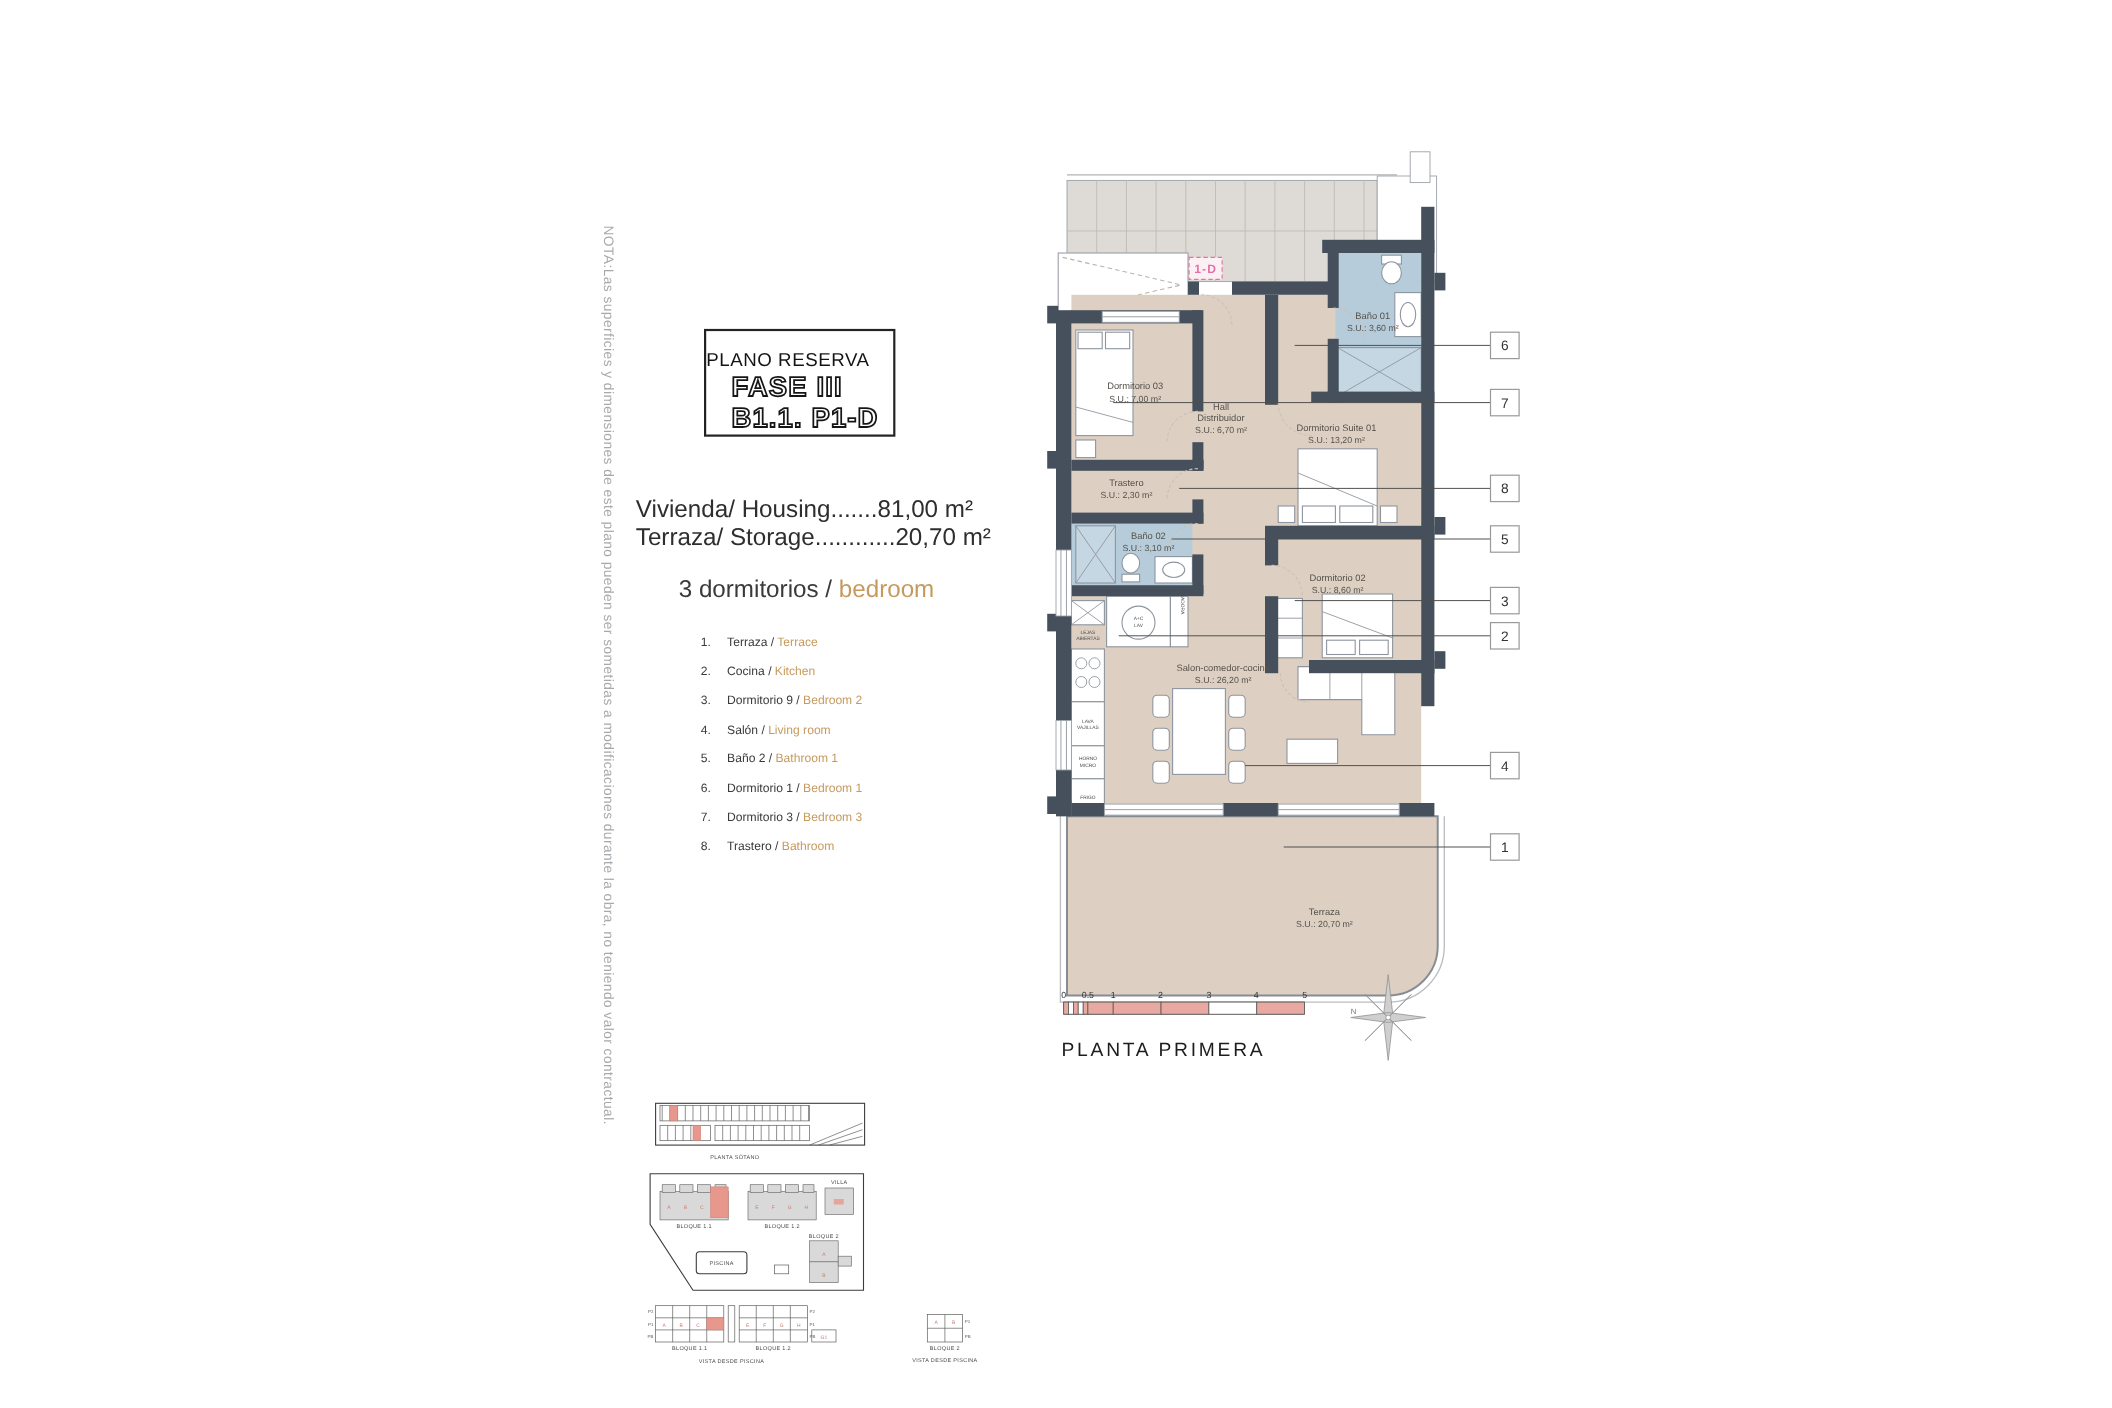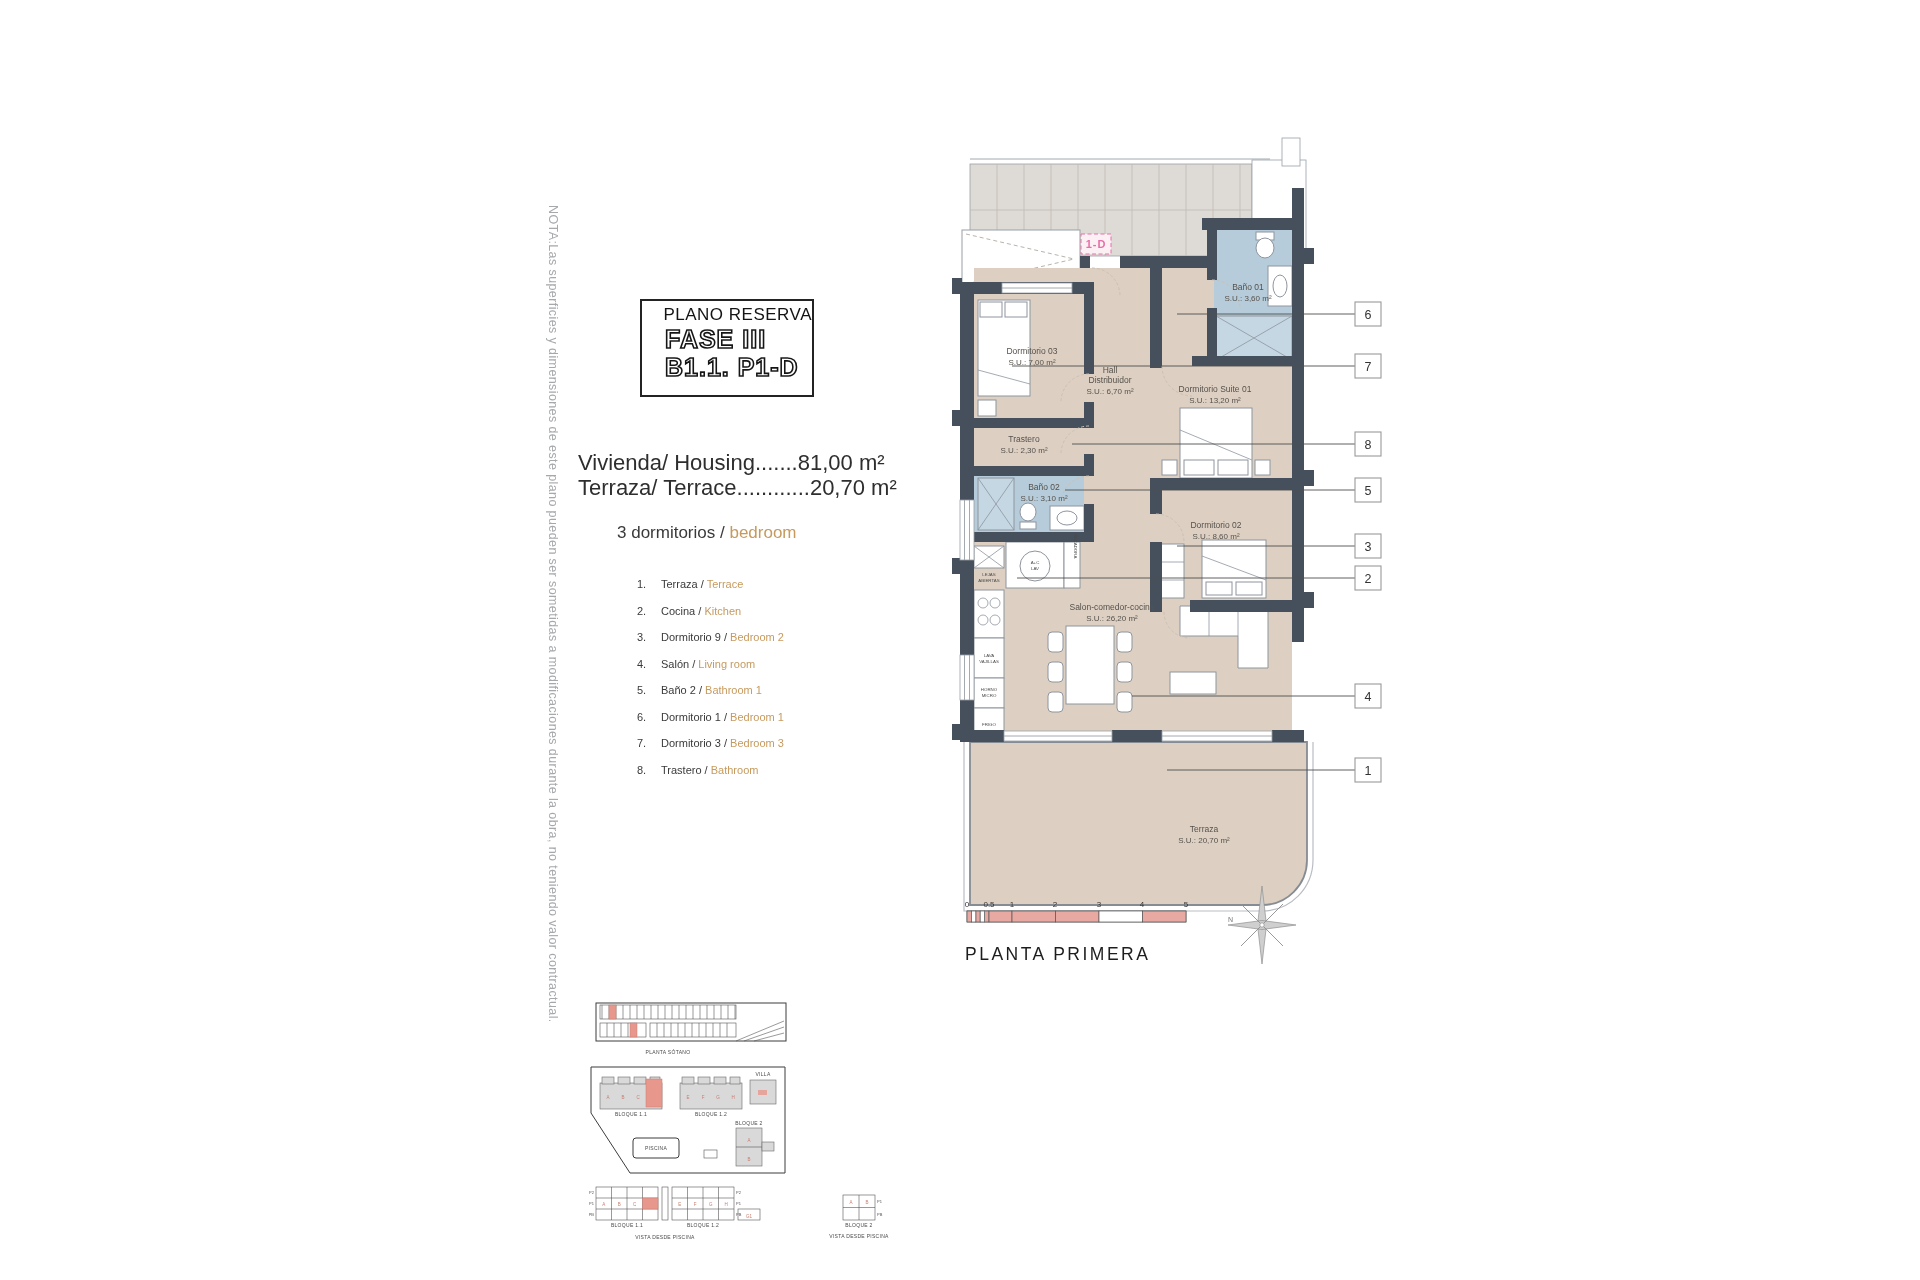--- a/index.html
+++ b/index.html
@@ -3,25 +3,25 @@
 <meta charset="utf-8">
 <style>
   html,body{margin:0;padding:0}
   body{width:1920px;height:1280px;position:relative;background:#fff;
        font-family:"Liberation Sans",sans-serif;overflow:hidden}
   .abs{position:absolute}
   #note{left:546px;top:205px;height:900px;writing-mode:vertical-rl;
         font-size:12.5px;letter-spacing:.4px;color:#a6a9ac;white-space:nowrap}
   #titlebox{left:640px;top:299px;width:174px;height:98px;border:2px solid #232323;
             box-sizing:border-box;background:#fff}
-  #titlebox .kicker{font-size:17px;color:#141414;text-align:right;margin-top:4px;letter-spacing:.5px}
+  #titlebox .kicker{font-size:17px;color:#141414;text-align:left;margin-top:17px;letter-spacing:.5px}
   .outline-txt{font-size:25px;font-weight:800;letter-spacing:1px;color:#fff;
                -webkit-text-stroke:1.6px #151515;padding-left:23px;line-height:1.13}
   #areas{left:578px;top:450px;font-size:22px;color:#2e2e2e;line-height:25px;white-space:nowrap}
-  #bedline{left:617px;top:523px;font-size:17px;color:#3a3a3a;white-space:nowrap}
+  #bedline{left:617px;top:523px;font-size:22px;color:#3a3a3a;white-space:nowrap}
   .accent{color:#c69a5e}
   #legend{left:637px;top:578px;font-size:11px;color:#3a3a3a}
   .leg-item{margin-bottom:14.5px;white-space:nowrap}
   .leg-num{display:inline-block;width:24px}
   svg text{font-family:"Liberation Sans",sans-serif}
   .wall{fill:#46505d}
   .floor{fill:#ddd0c3}
   .bath{fill:#b6ccda}
   .furn{fill:#fff;stroke:#8e959e;stroke-width:1}
   .shower{fill:#c5d7e3;stroke:#8e959e;stroke-width:1}
@@ -58,21 +58,21 @@
 <div class="abs" id="note">NOTA:Las superficies y dimensiones de este plano pueden ser sometidas a modificaciones durante la obra, no teniendo valor contractual.</div>
 
 <div class="abs" id="titlebox">
   <div class="kicker">PLANO RESERVA</div>
   <div class="outline-txt">FASE III</div>
   <div class="outline-txt">B1.1. P1-D</div>
 </div>
 
 <div class="abs" id="areas">
   <div>Vivienda/ Housing.......81,00 m²</div>
-  <div>Terraza/ Terrace............20,70 m²</div>
+  <div>Terraza/ Storage............20,70 m²</div>
 </div>
 
 <div class="abs" id="bedline">
   <span>3 dormitorios /</span>
   <span class="accent">bedroom</span>
 </div>
 
 <div class="abs" id="legend">
   <div class="leg-item"><span class="leg-num">1.</span><span>Terraza /</span> <span class="accent">Terrace</span></div>
   <div class="leg-item"><span class="leg-num">2.</span><span>Cocina /</span> <span class="accent">Kitchen</span></div>

